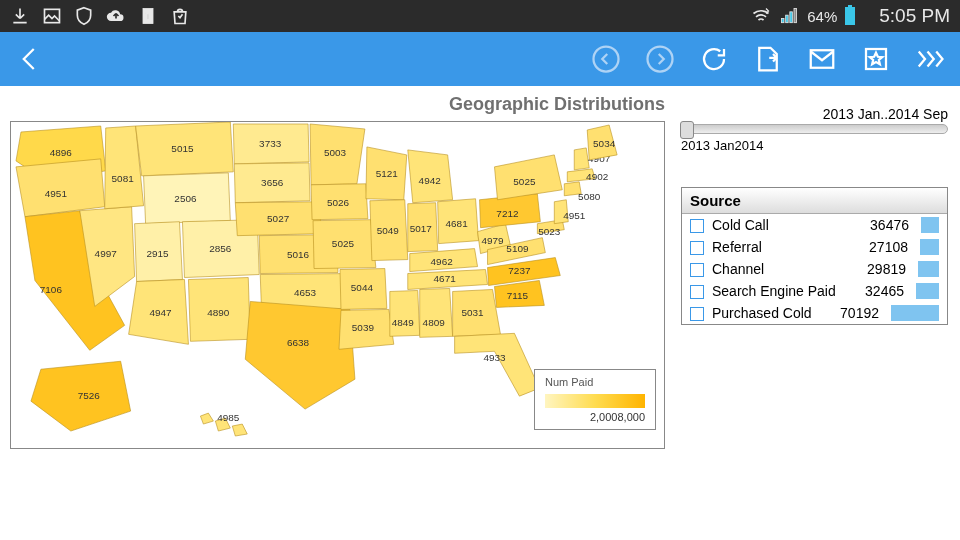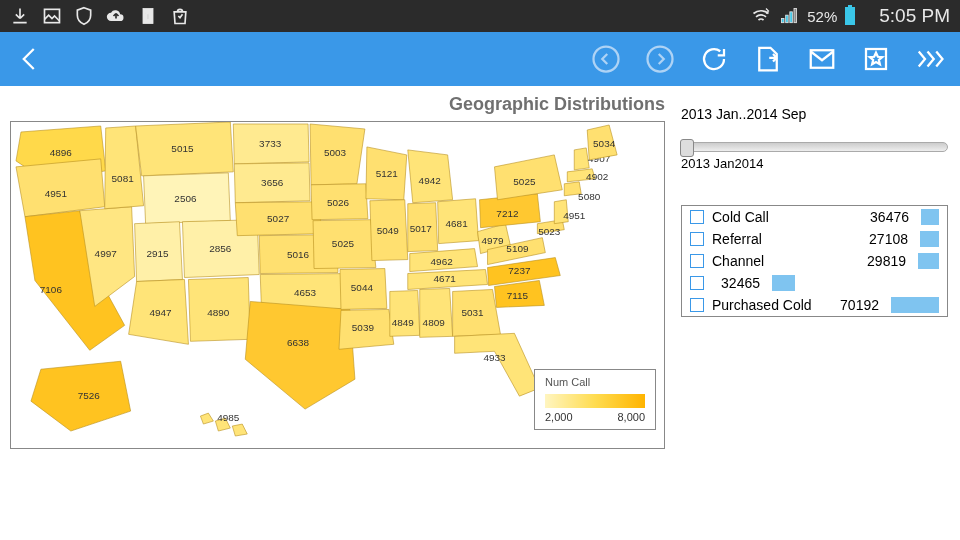--- a/index.html
+++ b/index.html
@@ -19,30 +19,30 @@
 .content{display:flex;height:454px}
 .map-panel{width:675px;padding:8px 10px 0 10px}
 .title{text-align:right;font-weight:bold;color:#707070;font-size:18px;margin-bottom:6px}
 .map-box{border:1px solid #888;height:328px;position:relative;background:#fff}
 .map-svg{position:absolute;inset:0}
 .state{stroke:#b89020;stroke-width:0.6}
 .lbl{font-size:10px;fill:#333;text-anchor:middle;font-family:Arial}
 .legend{position:absolute;right:8px;bottom:18px;background:#fff;border:1px solid #888;padding:6px 10px;font-size:11px}
 .leg-title{color:#555;margin-bottom:6px;font-size:11px}
 .leg-bar{width:100px;height:14px;background:linear-gradient(to right,#fff5c0,#ffdc50,#ffb400);margin-bottom:3px}
-.leg-row{display:flex;justify-content:space-between;font-size:11px;color:#333}
+.leg-row{display:flex;justify-content:flex-end;font-size:11px;color:#333}
 .side-panel{flex:1;padding:20px 12px 0 6px}
 .slider-wrap{margin-bottom:34px}
-.slider-lbl{text-align:left;font-size:14px;margin-bottom:20px}
+.slider-lbl{text-align:right;font-size:14px;margin-bottom:2px}
 .slider-track{height:10px;background:linear-gradient(to bottom,#ccc,#eee);border:1px solid #aaa;border-radius:5px;position:relative}
 .slider-thumb{position:absolute;left:-2px;top:-4px;width:14px;height:18px;background:#ddd;border:1px solid #888;border-radius:3px}
 .slider-ticks{display:flex;font-size:13px;margin-top:4px}
 .source-box{border:1px solid #888}
 .source-hdr{background:linear-gradient(to bottom,#fff,#ddd);border-bottom:1px solid #aaa;padding:4px 8px;font-weight:bold;font-size:15px}
-.source-row{display:flex;align-items:center;padding:3px 8px;font-size:14px;gap:8px}
+.source-row{display:flex;align-items:flex-end;padding:3px 8px;font-size:14px;gap:8px}
 .cbox{width:14px;height:14px;border:1.5px solid #3a98e8;flex-shrink:0}
 .src-name{flex:1}
 .src-val{width:48px;text-align:right}
 .src-bar{height:16px;background:#7fc4f0;margin-left:4px}
 </style>
 </head>
 <body>
 
 <div class="status-bar">
   <div class="status-left">
@@ -89,21 +89,21 @@
         </svg>
       </span>
     <span class="status-icon">
         <svg viewBox="0 0 24 24">
           <rect x="3" y="15" width="3" height="5" fill="#3ac6e8"></rect>
           <rect x="8" y="11" width="3" height="9" fill="#3ac6e8"></rect>
           <rect x="13" y="7" width="3" height="13" fill="#3ac6e8"></rect>
           <rect x="18" y="3" width="3" height="17" fill="#888"></rect>
         </svg>
       </span>
-    <span>52%</span>
+    <span>64%</span>
     <span class="batt"></span>
     <span style="font-size:19px;margin-left:16px">5:05 PM</span>
   </div>
 </div>
 
 <div class="toolbar">
   <span class="tool-icon">
       <svg viewBox="0 0 24 24">
         <path d="M15 4l-8 8 8 8"></path>
       </svg>
@@ -248,21 +248,21 @@
             <text class="lbl" x="590" y="40">4907</text>
         <path class="state" fill="#ffe070" d="M578 8l22-5 8 30-28 5z"></path>
             <text class="lbl" x="595" y="25">5034</text>
         <path class="state" fill="#ffc320" d="M30 248l80-8 10 50-60 20-40-30z"></path>
             <text class="lbl" x="78" y="278">7526</text>
         <path class="state" fill="#ffe478" d="M190 295l8-3 5 8-10 3zM205 300l10-3 5 10-12 3zM222 305l10-2 5 10-12 2z"></path>
             <text class="lbl" x="218" y="300">4985</text>
         </g>
       </svg>
       <div class="legend">
-        <div class="leg-title">Num Call</div>
+        <div class="leg-title">Num Paid</div>
         <div class="leg-bar"></div>
         <div class="leg-row">
             <span>2,000</span>
             <span>8,000</span>
           </div>
       </div>
     </div>
   </div>
 
   <div class="side-panel">
@@ -270,20 +270,21 @@
       <div class="slider-lbl">2013 Jan..2014 Sep</div>
       <div class="slider-track">
           <div class="slider-thumb"></div>
         </div>
       <div class="slider-ticks">
           <span>2013 Jan</span>
           <span>2014</span>
         </div>
     </div>
     <div class="source-box">
+      <div class="source-hdr">Source</div>
       <div id="source-rows">
           <div class="source-row">
             <span class="cbox"></span>
             <span class="src-name">Cold Call</span>
             <span class="src-val">36476</span>
             <span class="src-bar" style="width:18px"></span>
           </div>
           <div class="source-row">
             <span class="cbox"></span>
             <span class="src-name">Referral</span>
@@ -291,20 +292,21 @@
             <span class="src-bar" style="width:19px"></span>
           </div>
           <div class="source-row">
             <span class="cbox"></span>
             <span class="src-name">Channel</span>
             <span class="src-val">29819</span>
             <span class="src-bar" style="width:21px"></span>
           </div>
           <div class="source-row">
             <span class="cbox"></span>
+            <span class="src-name">Search Engine Paid</span>
             <span class="src-val">32465</span>
             <span class="src-bar" style="width:23px"></span>
           </div>
           <div class="source-row">
             <span class="cbox"></span>
             <span class="src-name">Purchased Cold</span>
             <span class="src-val">70192</span>
             <span class="src-bar" style="width:48px"></span>
           </div>
         </div>

